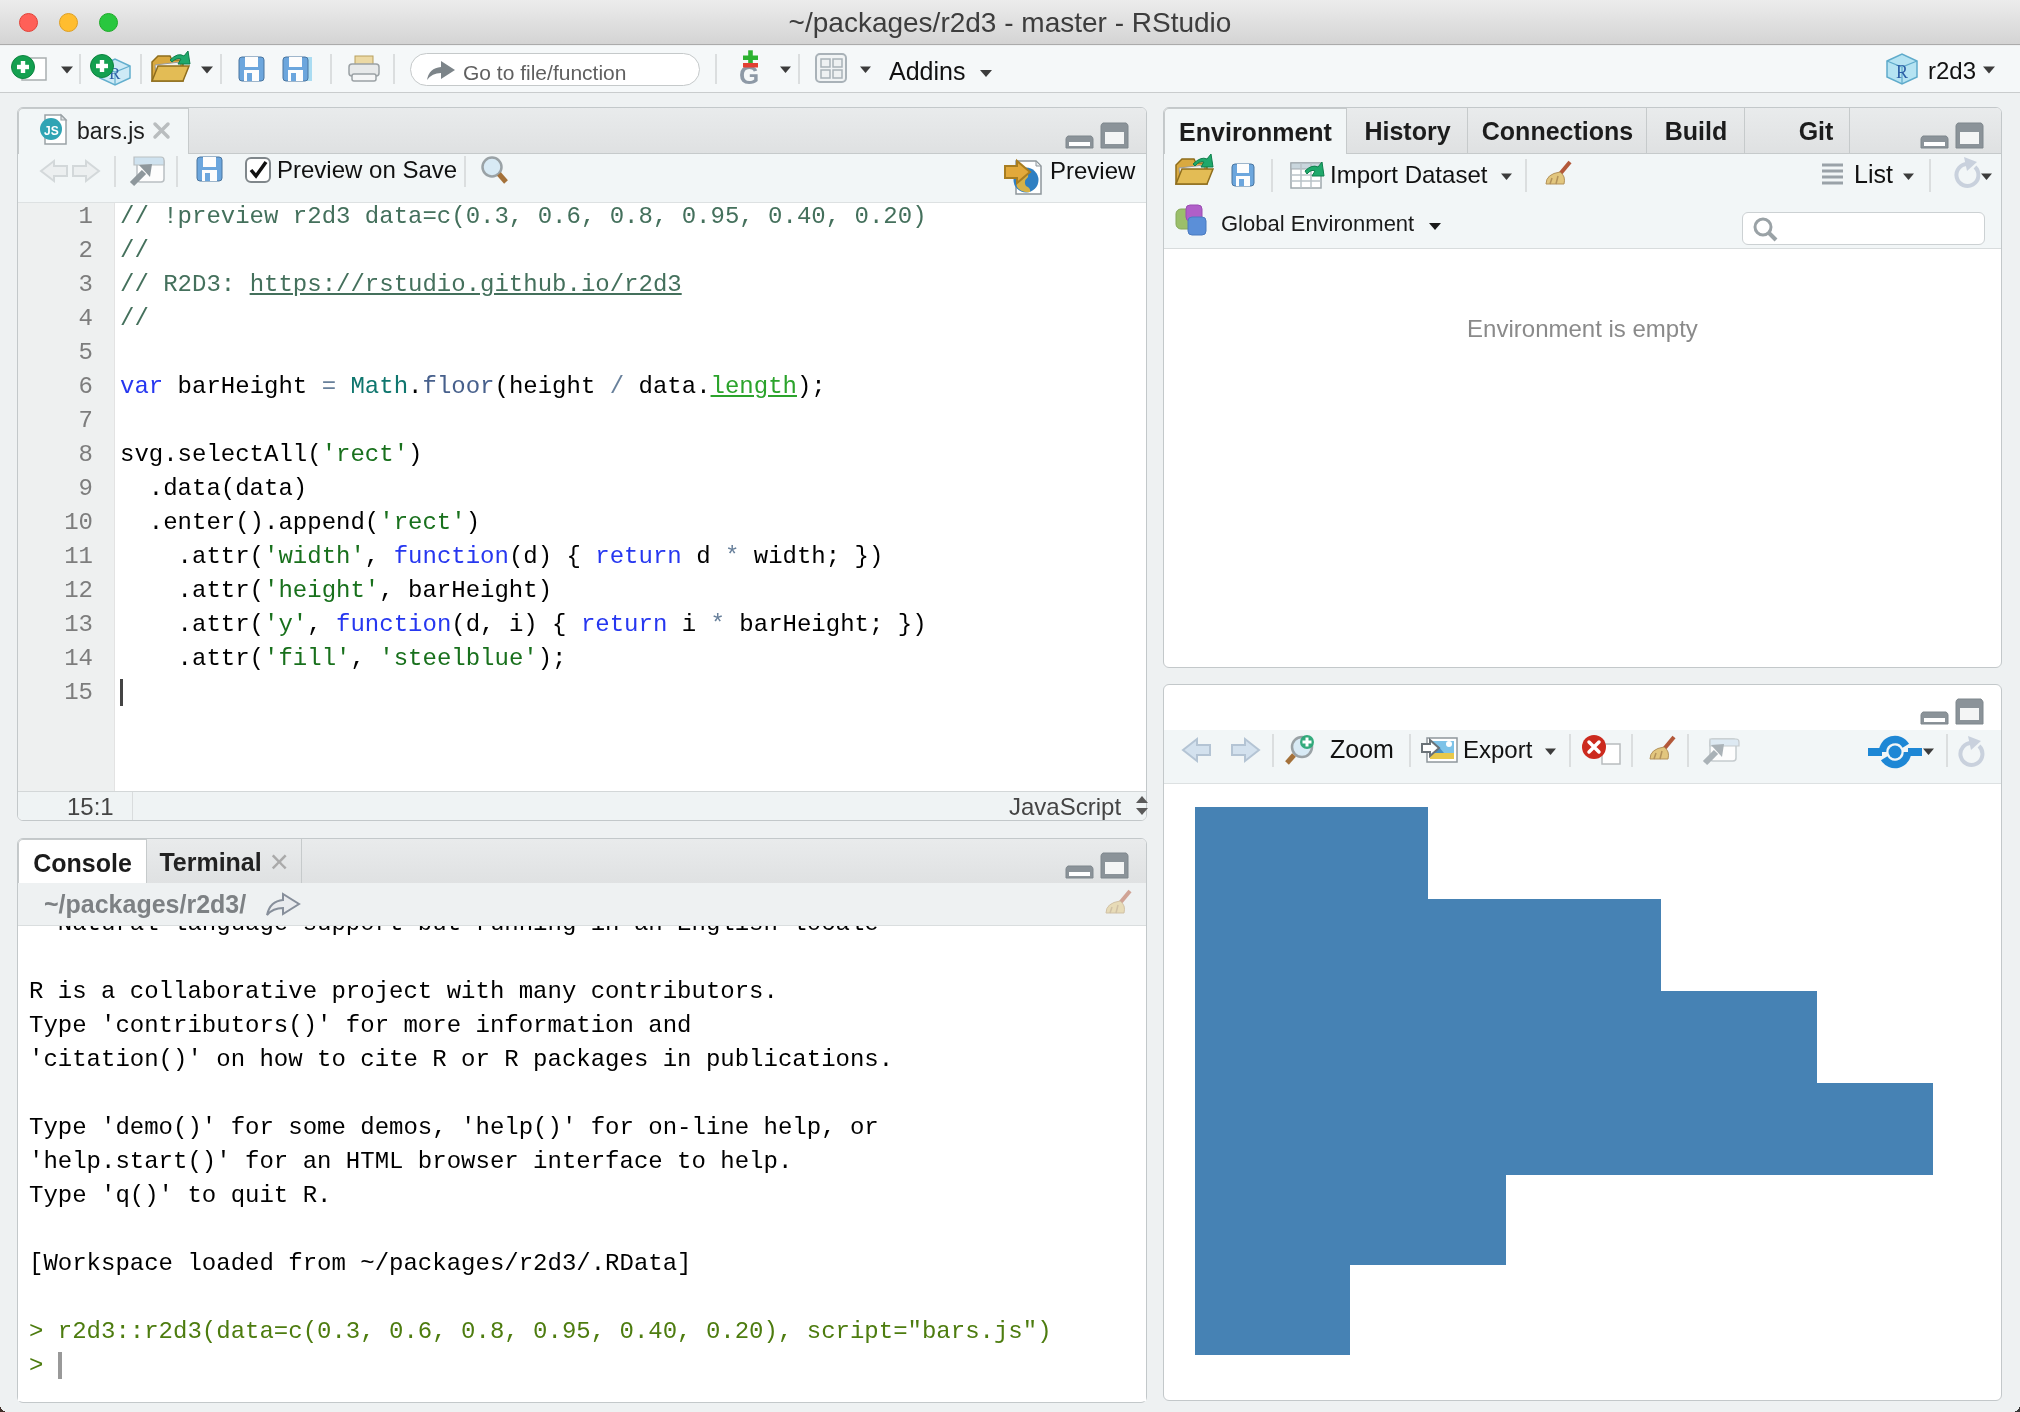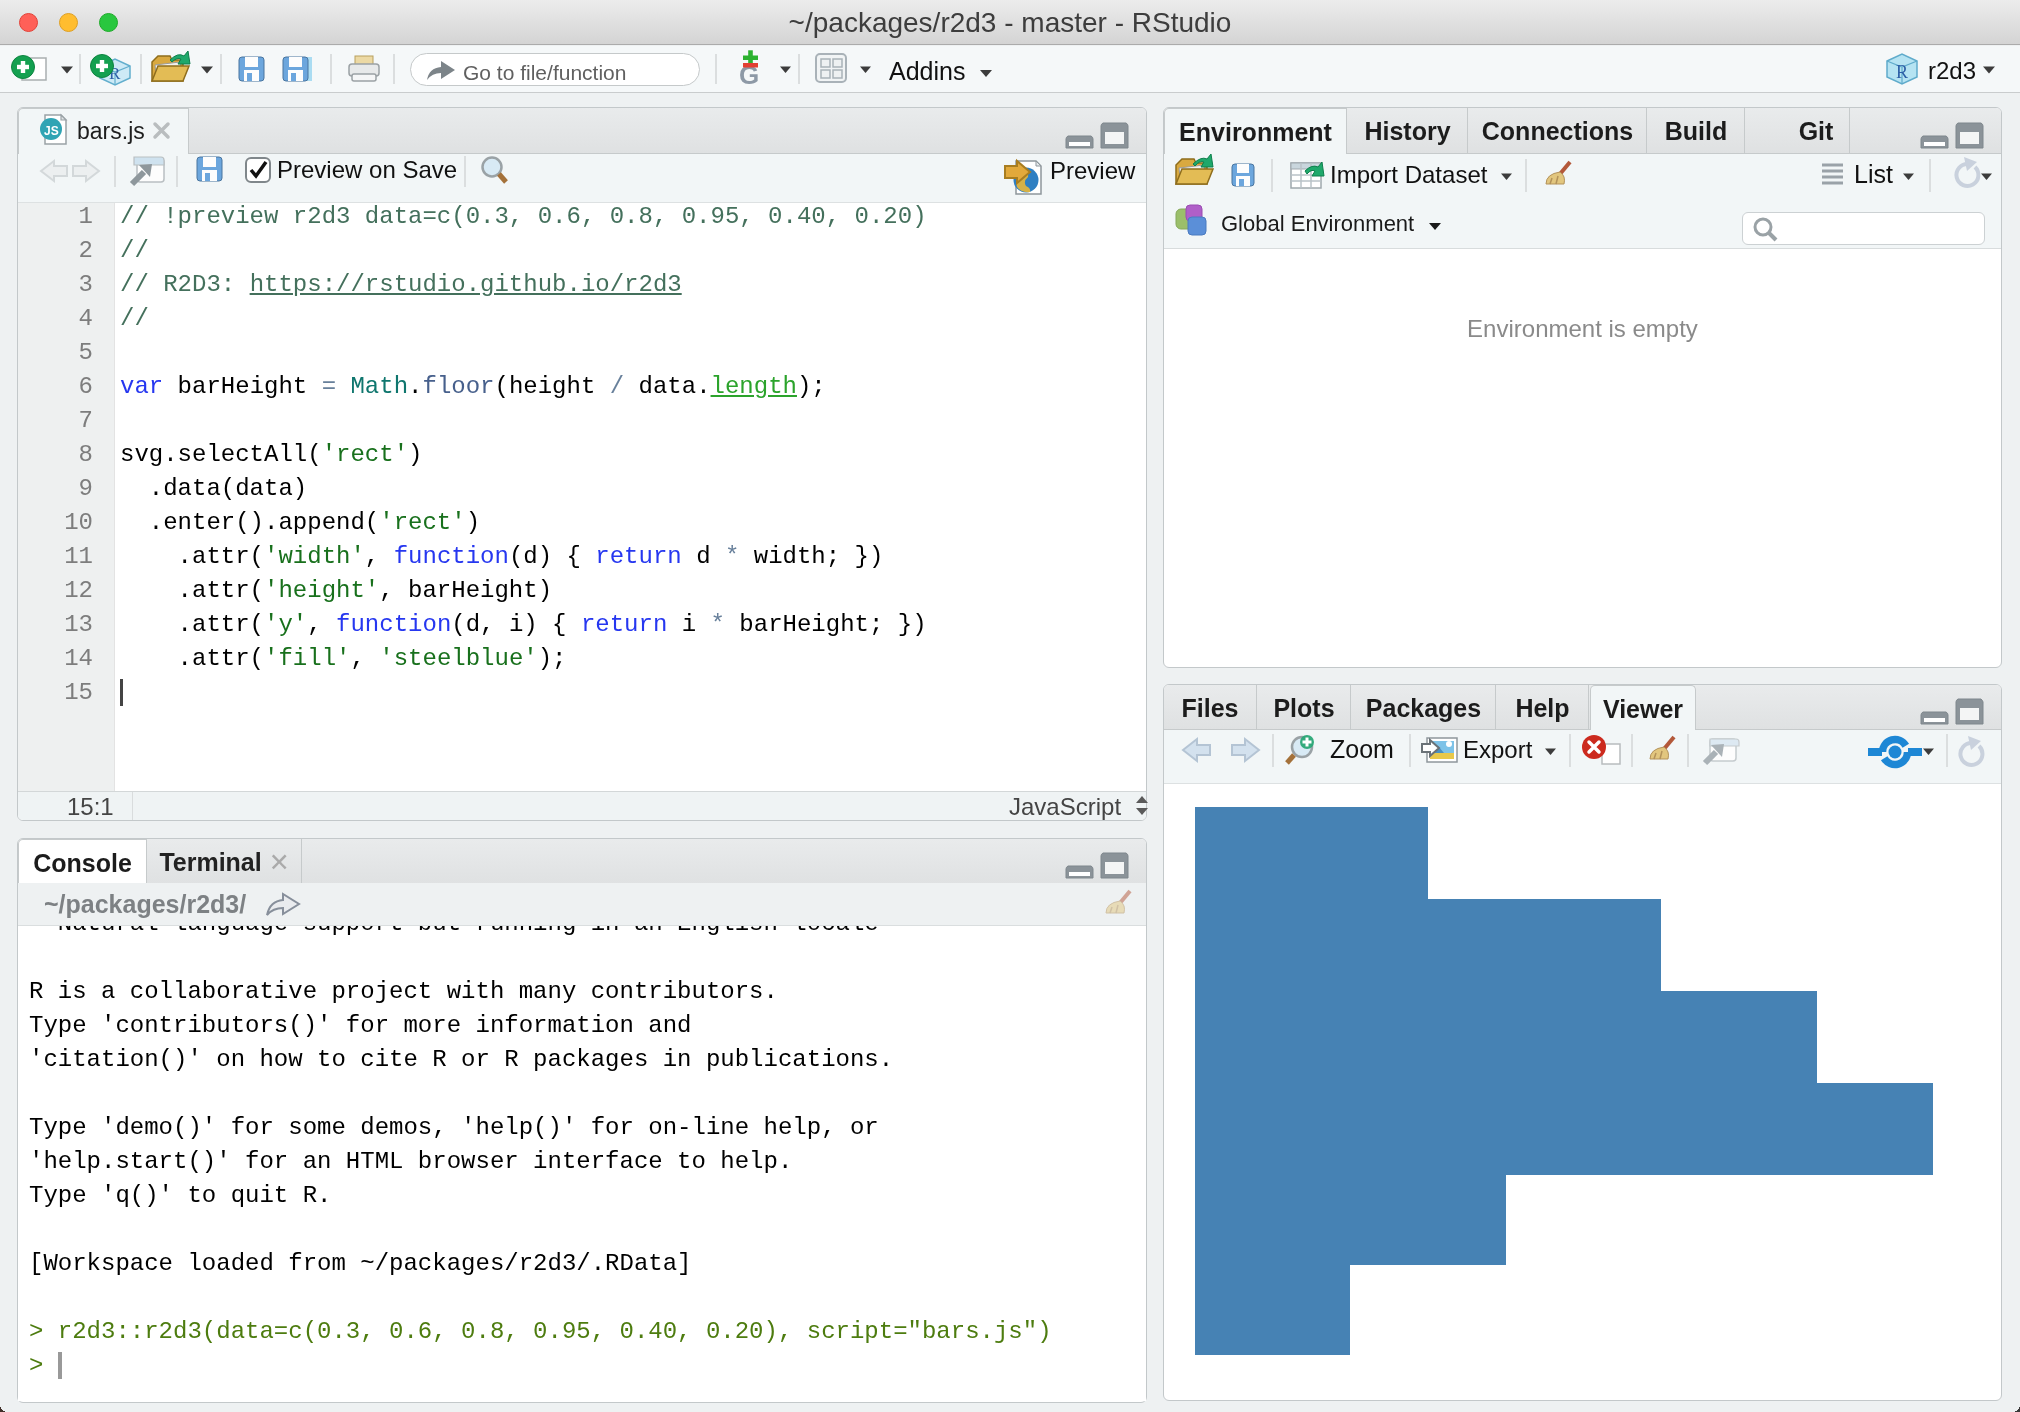--- a/index.html
+++ b/index.html
@@ -407,27 +407,20 @@
     <div id="envsearch">
       <svg width="30" height="30" style="position:absolute;left:8px;top:2px;">
         <circle cx="12" cy="12" r="8" fill="none" stroke="#9aa2a6" stroke-width="3"></circle>
         <line x1="18" y1="18" x2="25" y2="25" stroke="#9aa2a6" stroke-width="4"></line>
       </svg>
     </div>
   </div>
 </div>
 
 <div class="pane" id="viewer">
-  <div class="tabbar" style="height:45px;">
-    <div class="tab first" style="left:0;width:93px;">Files</div>
-    <div class="tab" style="left:94px;width:93px;">Plots</div>
-    <div class="tab" style="left:188px;width:144px;">Packages</div>
-    <div class="tab" style="left:333px;width:92px;">Help</div>
-    <div class="tab active" style="left:426px;width:106px;height:46px;">Viewer</div>
-  </div>
   <svg width="837" height="45" style="position:absolute;left:0;top:0;">
     <g stroke="#7f878d" fill="#8b9399">
       <path d="M757 30 Q757 28 759 27 L782 27 Q784 28 784 30 L784 39 L757 39 Z"></path>
       <rect x="760" y="33" width="21" height="4" fill="#fff" stroke="none"></rect>
       <path d="M792 17 Q792 15 794 14 L817 14 Q819 16 819 17 L819 39 L792 39 Z"></path>
       <rect x="796" y="23" width="19" height="12" fill="#f4f5f5" stroke="none"></rect>
     </g>
   </svg>
   <div id="vtoolbar">
     <svg width="837" height="54" style="position:absolute;left:0;top:0;">

